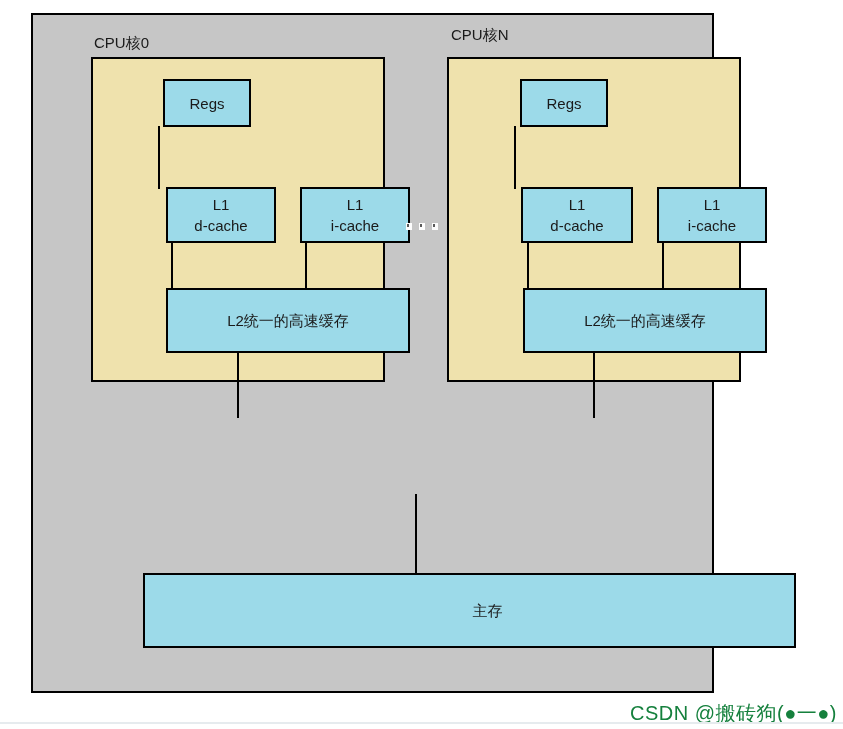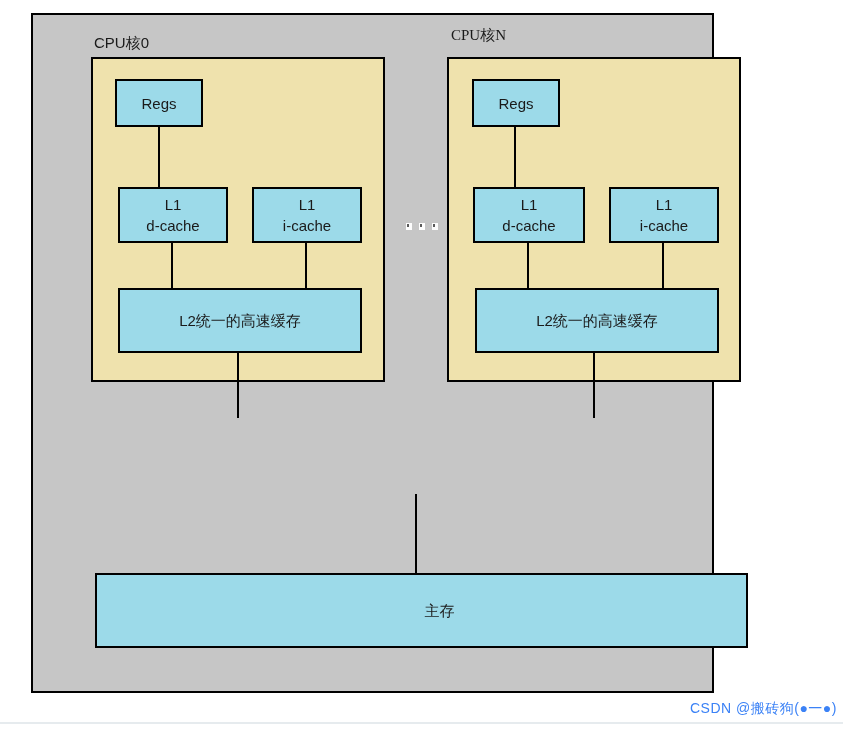--- a/index.html
+++ b/index.html
@@ -37,20 +37,21 @@
     background:#9cdae9;
     border:2px solid #000;
     box-sizing:border-box;
     display:flex;
     flex-direction:column;
     align-items:center;
     justify-content:center;
     text-align:center;
     font-size:15px;
     line-height:21px;
+    margin-left:48px;
   }
   .vline{
     position:absolute;
     width:2px;
     background:#000;
   }
   .l3-box{
     line-height:24px;
   }
   .ellipsis{
@@ -69,43 +70,43 @@
   .ellipsis .sq::after{
     content:"";
     position:absolute;
     left:1px;top:1px;
     width:2px;height:3px;
     background:#5a5a5a;
   }
   .watermark{
     position:absolute;
     top:700px;right:6px;
-    font-size:14px;
+    font-size:20px;
     letter-spacing:0.5px;
-    color:#3b82f6;
+    color:#15803d;
     white-space:nowrap;
   }
   .bottom-rule{
     position:absolute;
     left:0;top:722px;
     width:843px;height:2px;
     background:#e6ebee;
   }
 </style>
 </head>
 <body>
 
 <div class="page">
 
   <div class="panel">
 
     <div class="core-title" style="left:61px;top:20px;">CPU核0</div>
     <div class="core" style="left:58px;top:42px;"></div>
 
-    <div class="core-title" style="left:418px;top:12px;font-family:Liberation Serif, serif;">CPU核N</div>
+    <div class="core-title" style="left:418px;top:12px;">CPU核N</div>
     <div class="core" style="left:414px;top:42px;"></div>
 
     <div class="vline" style="left:125px;top:111px;height:63px;"></div>
     <div class="vline" style="left:138px;top:228px;height:47px;"></div>
     <div class="vline" style="left:272px;top:228px;height:47px;"></div>
     <div class="vline" style="left:204px;top:338px;height:65px;"></div>
 
     <div class="vline" style="left:481px;top:111px;height:63px;"></div>
     <div class="vline" style="left:494px;top:228px;height:47px;"></div>
     <div class="vline" style="left:629px;top:228px;height:47px;"></div>

